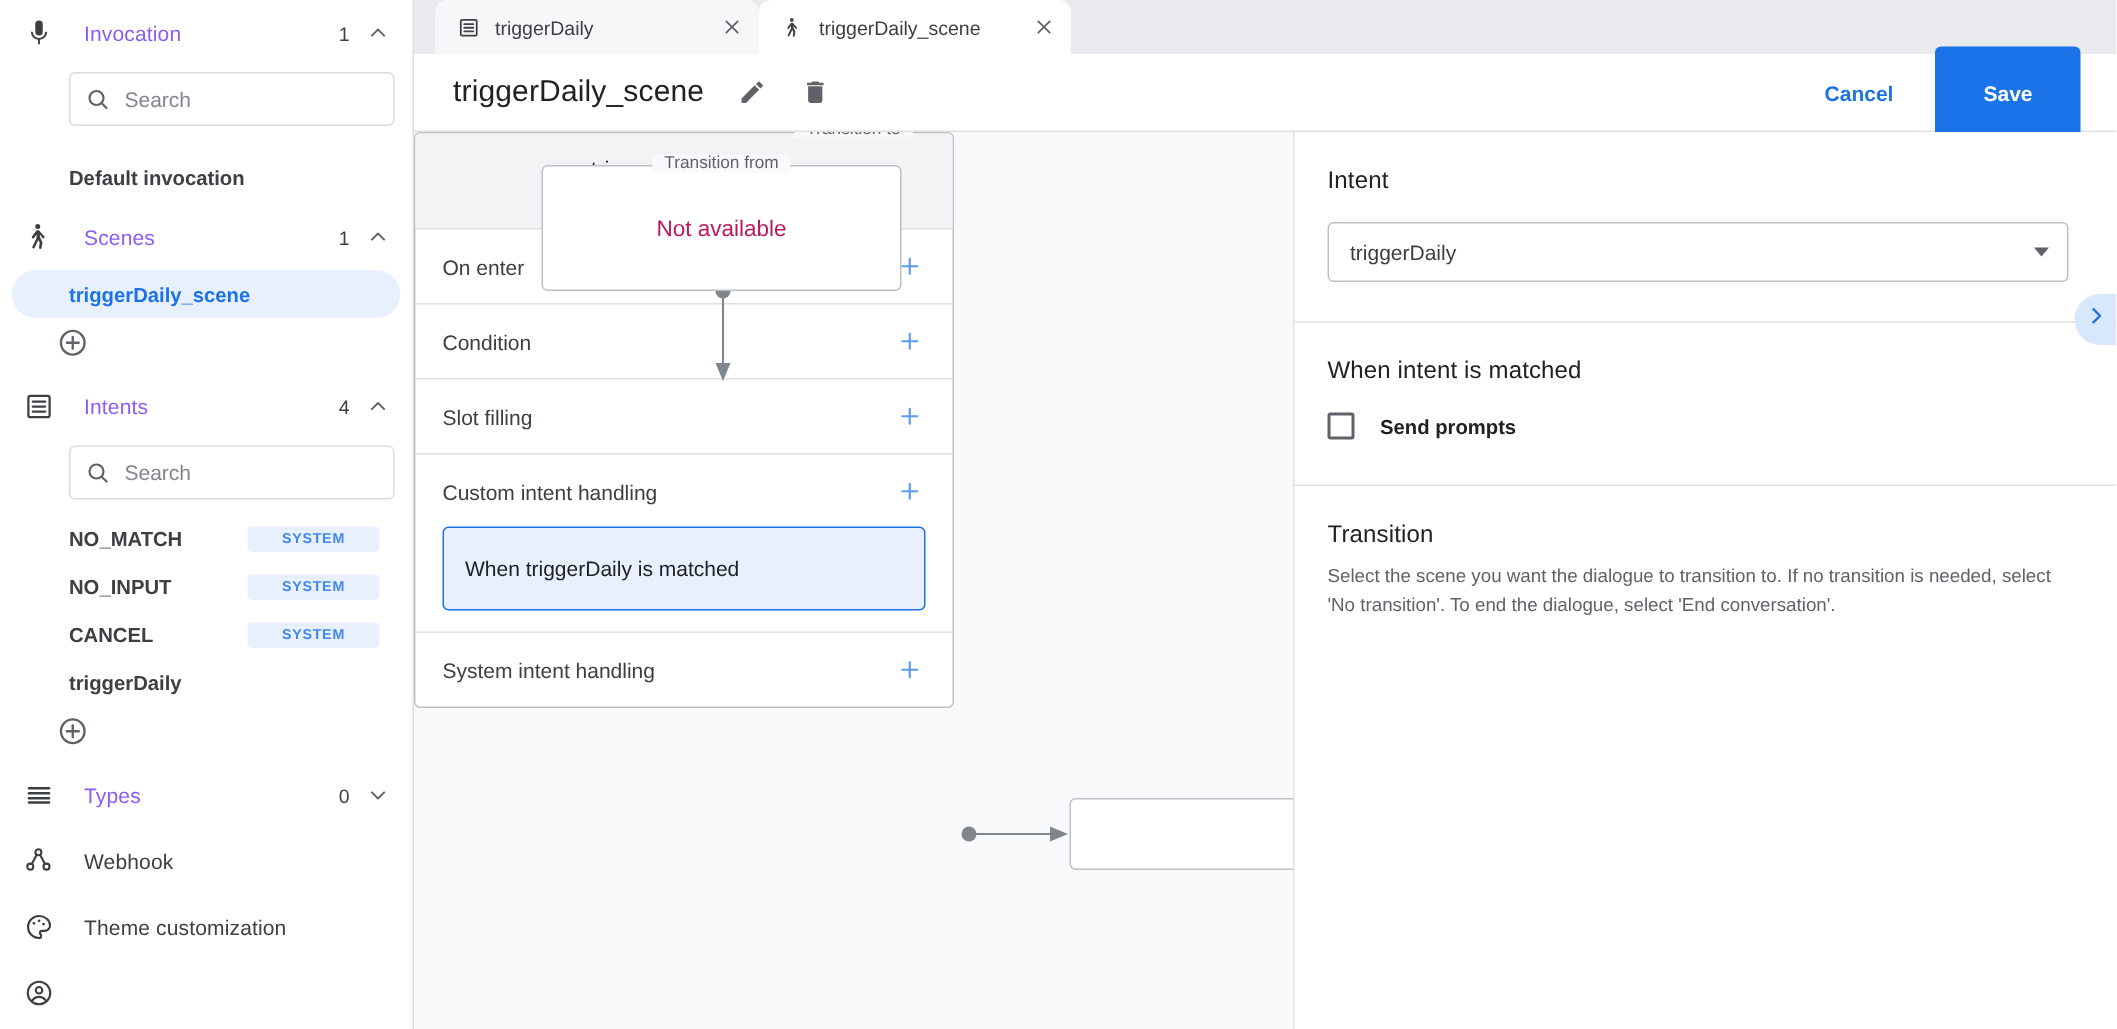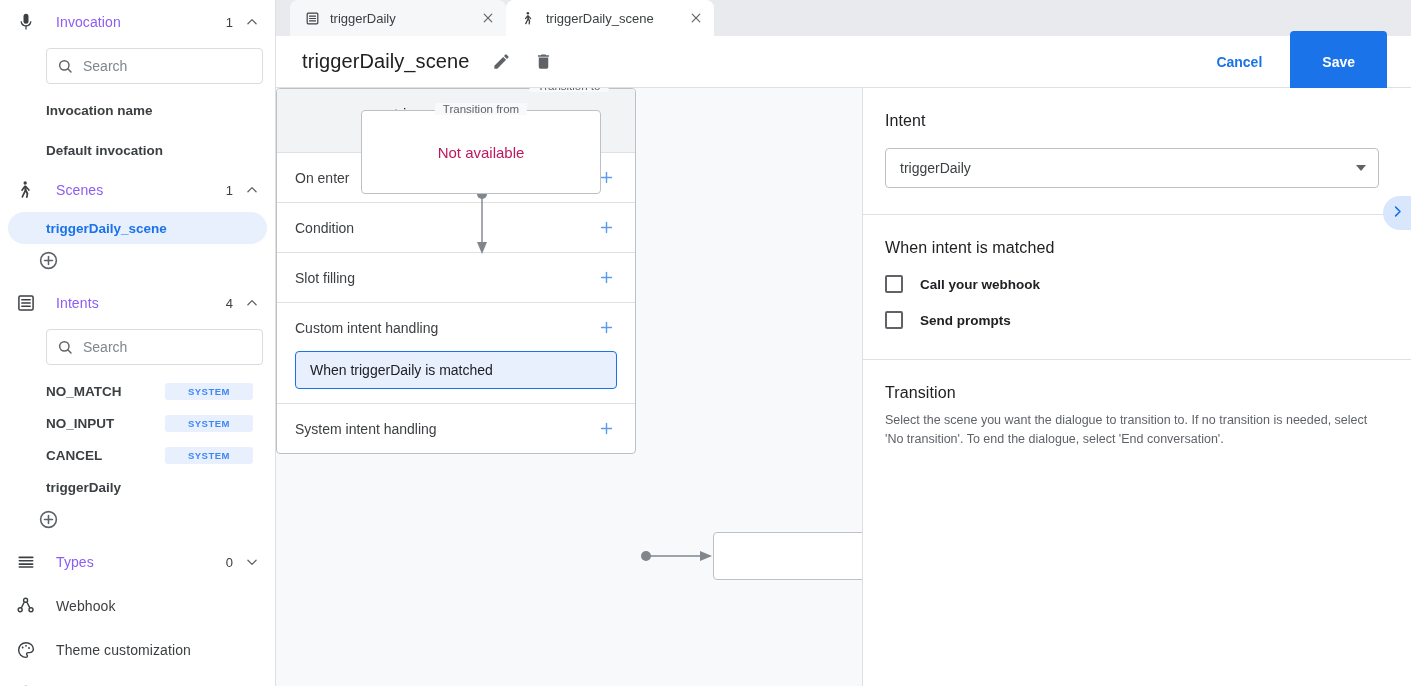--- a/index.html
+++ b/index.html
@@ -147,21 +147,21 @@
   .scene-head .sub { font-size: 11.5px; color: #5f6368; margin-top: 4px; }
   .scene-row {
     border-top: 1px solid #e0e0e0;
     display: flex; align-items: center;
     padding: 0 20px 0 18px; height: 50px; cursor: pointer;
   }
   .scene-row .rlbl { flex: 1; font-size: 14px; color: #3c4043; }
   .scene-row .plus { width: 18px; height: 18px; color: #5c9aee; display:flex;align-items:center;justify-content:center;}
   .scene-sub { border-top: 1px solid #e0e0e0; padding: 0 18px 0 18px; margin-top:-1px; border-top:none;}
   .chip {
-    margin: 0 0 14px 0; height: 38px;
+    margin: 0 0 14px 0; height: 56px;
     background: #e8f0fe; border: 1px solid #1a73e8; border-radius: 4px;
     display: flex; align-items: center; padding: 0 14px;
     font-size: 14px; color: #202124; cursor: pointer;
   }
 
   
   #rnode { left: 437px; top: 444px; width: 260px; height: 48px; background: #fff; }
   #rnode .inner { display:flex;align-items:center;justify-content:center;height:100%;font-size:15px;color:#202124;}
 
   svg.wires { position: absolute; left:0; top:0; width:100%; height:100%; pointer-events:none; overflow:visible;}
@@ -228,23 +228,20 @@
     <div class="search-wrap">
       <div class="search-box">
         <svg width="16" height="16" viewBox="0 0 24 24" fill="none" stroke="currentColor" stroke-width="2.2">
             <circle cx="11" cy="11" r="7"></circle>
             <line x1="16.2" y1="16.2" x2="21" y2="21" stroke-linecap="round"></line>
           </svg>
         <input type="text" placeholder="Search" style="">
       </div>
     </div>
 
-    <div class="nav-item">
-      <span class="lbl">Invocation name</span>
-    </div>
     <div class="row-gap"></div>
     <div class="nav-item">
       <span class="lbl">Default invocation</span>
     </div>
 
     <div class="nav-header" style="margin-top:2px">
       <span class="ico">
         <svg width="20" height="20" viewBox="0 0 24 24" fill="currentColor">
             <circle cx="11" cy="3.6" r="2"></circle>
             <path d="M11.9 6.6h-1.8L6.4 11.6a1 1 0 0 0 1.6 1.2l2.1-2.8v2.6l-3.4 7.1a1 1 0 0 0 1.8.9l3-6.2 1.1 2.4-.6 3.6a1 1 0 0 0 2 .3l.8-4.4-2.1-4.6v-1.7l2 2.7a1 1 0 0 0 1.6-1.2L11.9 6.6z"></path>
@@ -532,24 +529,20 @@
           <div class="select">
             <span class="sv">triggerDaily</span>
             <span class="caret"></span>
           </div>
         </div>
 
         <div class="psec">
           <h2>When intent is matched</h2>
           <div class="cbrow">
             <span class="cbox"></span>
-            <span class="cl">Call your webhook</span>
-          </div>
-          <div class="cbrow">
-            <span class="cbox"></span>
             <span class="cl">Send prompts</span>
           </div>
           <div class="sec-gap"></div>
         </div>
 
         <div class="psec last">
           <h2>Transition</h2>
           <p class="pdesc">Select the scene you want the dialogue to transition to. If no transition is needed, select 'No transition'. To end the dialogue, select 'End conversation'.</p>
         </div>
 

